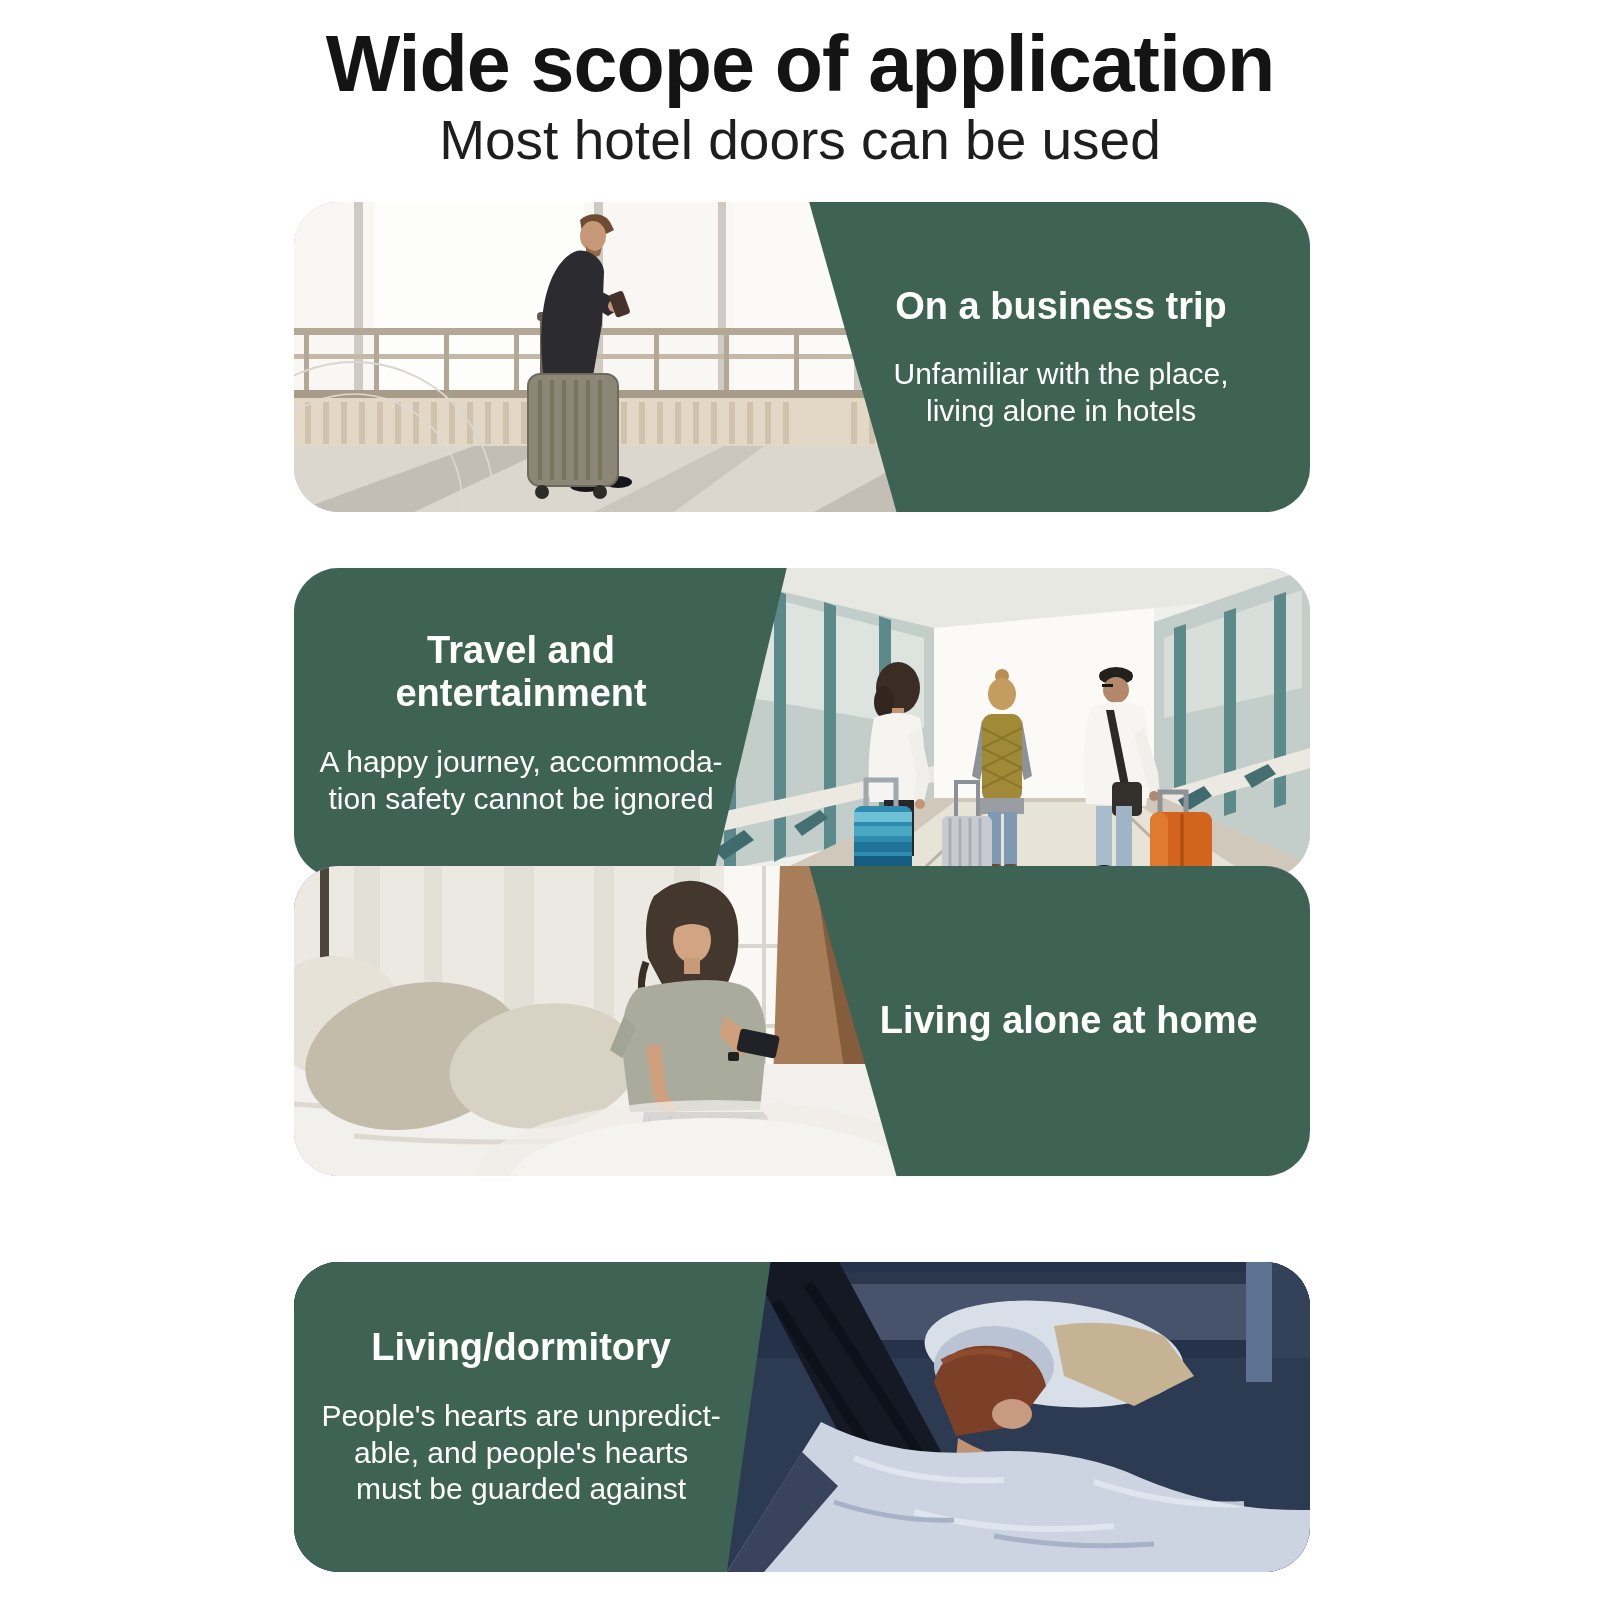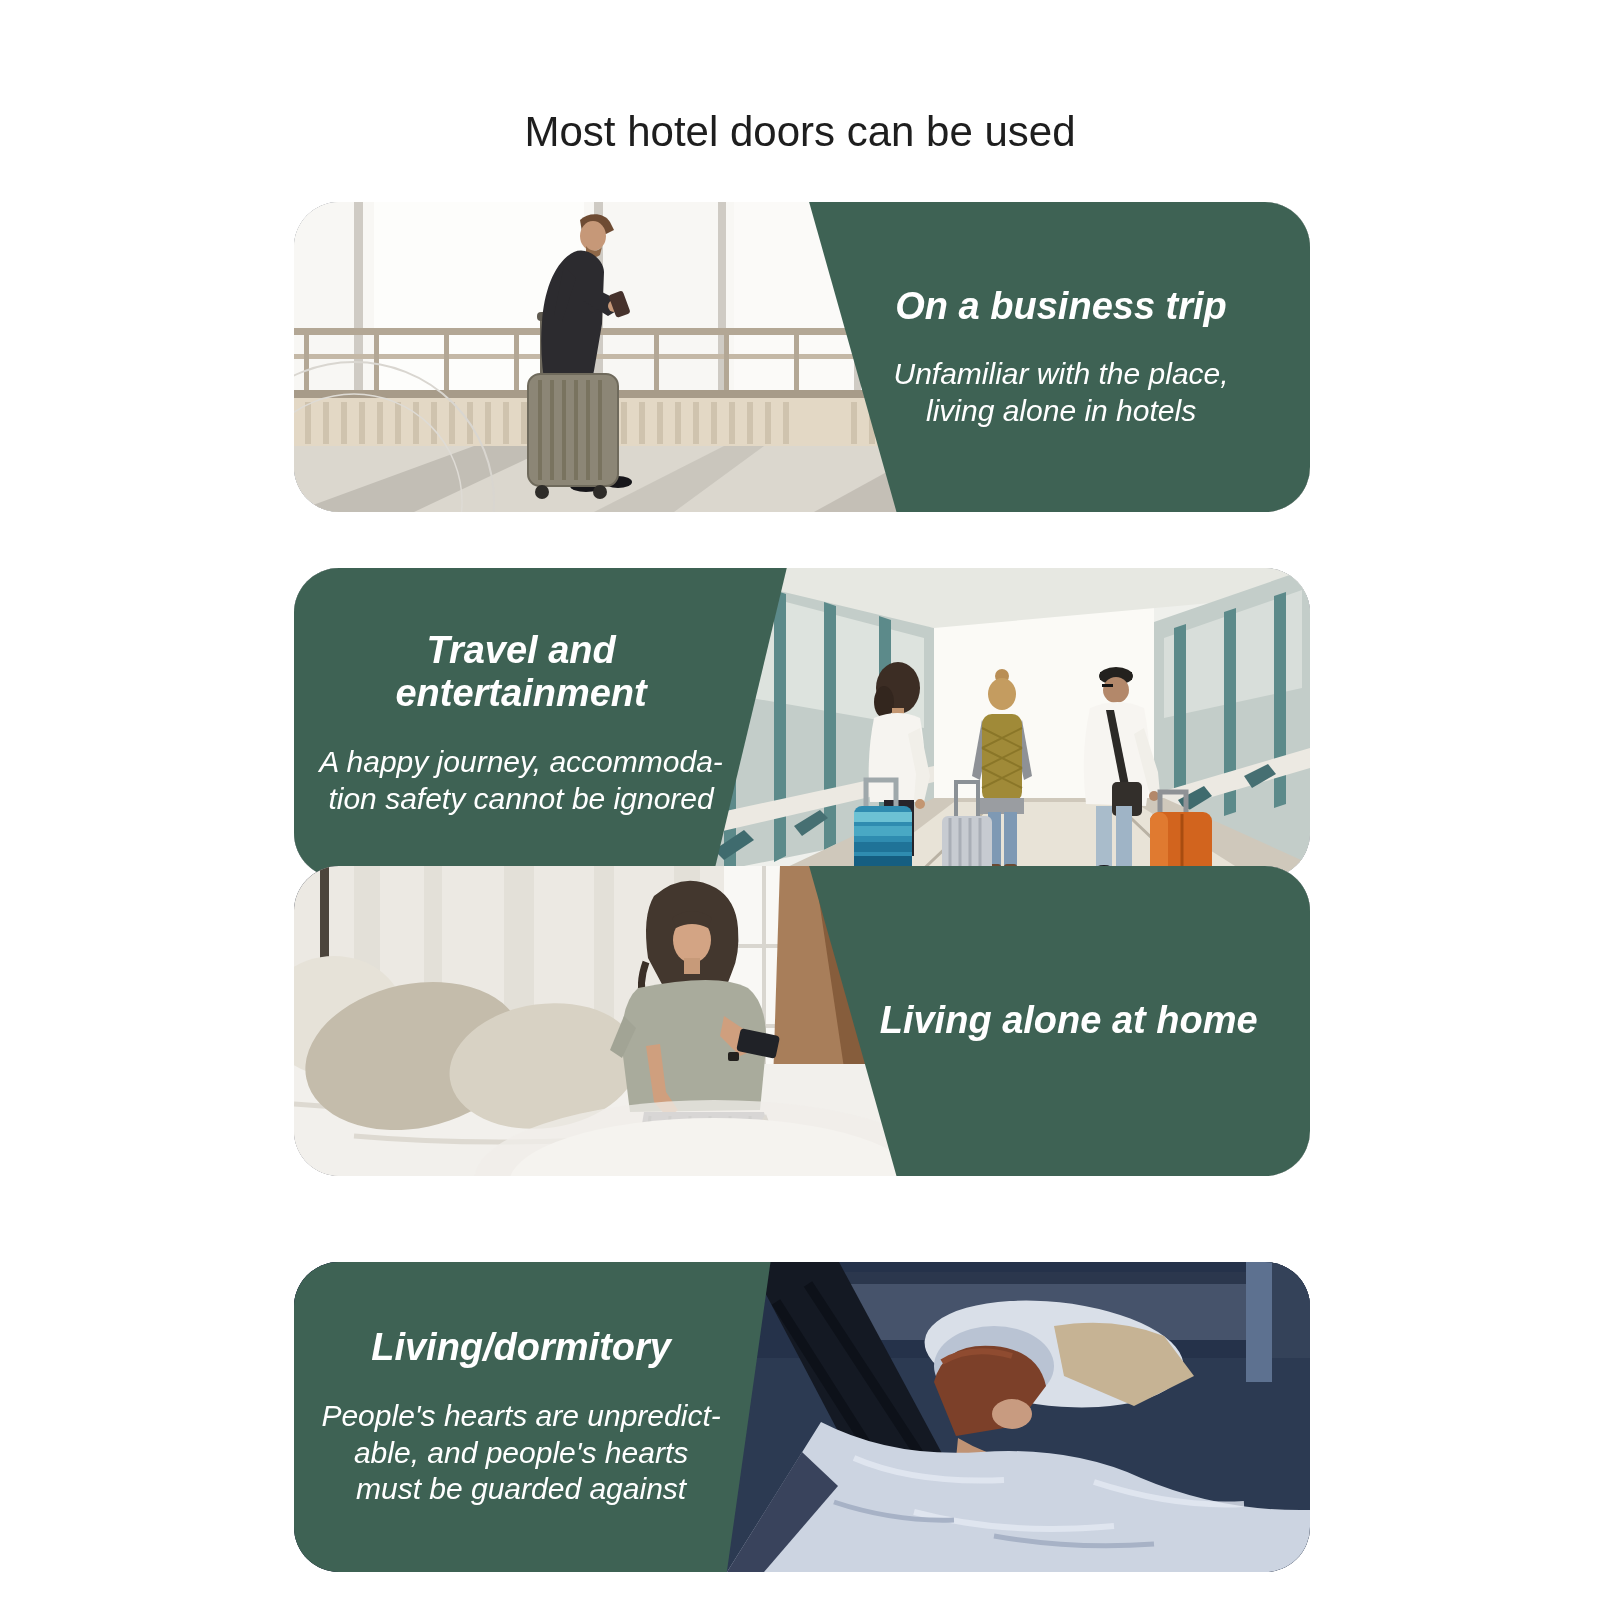--- a/index.html
+++ b/index.html
@@ -8,26 +8,26 @@
     background:var(--bg,#ffffff);overflow:hidden;
     font-family:"Liberation Sans","DejaVu Sans",sans-serif;
   }
   .page-title{
     position:absolute;top:18px;left:0;width:100%;
     text-align:center;font-size:79px;font-weight:bold;
     color:var(--title,#141414);letter-spacing:-1px;margin:0;
   }
   .page-subtitle{
     position:absolute;top:108px;left:0;width:100%;
-    text-align:center;font-size:42px;font-weight:normal;
+    text-align:center;font-size:55px;font-weight:normal;
     color:#1e1e1e;margin:0;
   }
   .panel{
     position:absolute;left:294px;width:1016px;height:310px;
-    border-radius:45px;overflow:hidden;background:#0f172a;font-style:italic;
+    border-radius:45px;overflow:hidden;background:#8b5cf6;
   }
   .p1{top:202px;} .p2{top:568px;} .p3{top:866px;} .p4{top:1262px;}
   .photo{position:absolute;inset:0;width:100%;height:100%;display:block;}
   .green{
     position:absolute;inset:0;background:var(--green,#3e6254);
   }
   .p1 .green{clip-path:polygon(50.7% 0,100% 0,100% 100%,59.3% 100%);}
   .p2 .green{clip-path:polygon(0 0,48.5% 0,41.2% 100%,0 100%);}
   .p3 .green{clip-path:polygon(50.7% 0,100% 0,100% 100%,59.3% 100%);}
   .p4 .green{clip-path:polygon(0 0,46.9% 0,42.6% 100%,0 100%);}
@@ -45,20 +45,21 @@
   .panel-body{
     font-size:30px;color:var(--body,#ffffff);line-height:1.22;
     white-space:pre-line;
   }
 </style>
 </head>
 <body>
 
 <div class="canvas">
 
+  <h1 class="page-title">Wide scope of application</h1>
   <h2 class="page-subtitle">Most hotel doors can be used</h2>
 
   <section class="panel p1">
     <svg class="photo" viewBox="0 0 1016 310" preserveAspectRatio="none">
       <rect width="1016" height="310" fill="#f3f2ef"></rect>
       <rect width="1016" height="243" fill="#f8f7f4"></rect>
       <rect x="80" width="210" height="243" fill="#fdfdfb"></rect>
       <rect x="440" width="150" height="243" fill="#fbfaf8"></rect>
       <g fill="#cfcbc4">
         <rect x="60" width="9" height="243"></rect>

